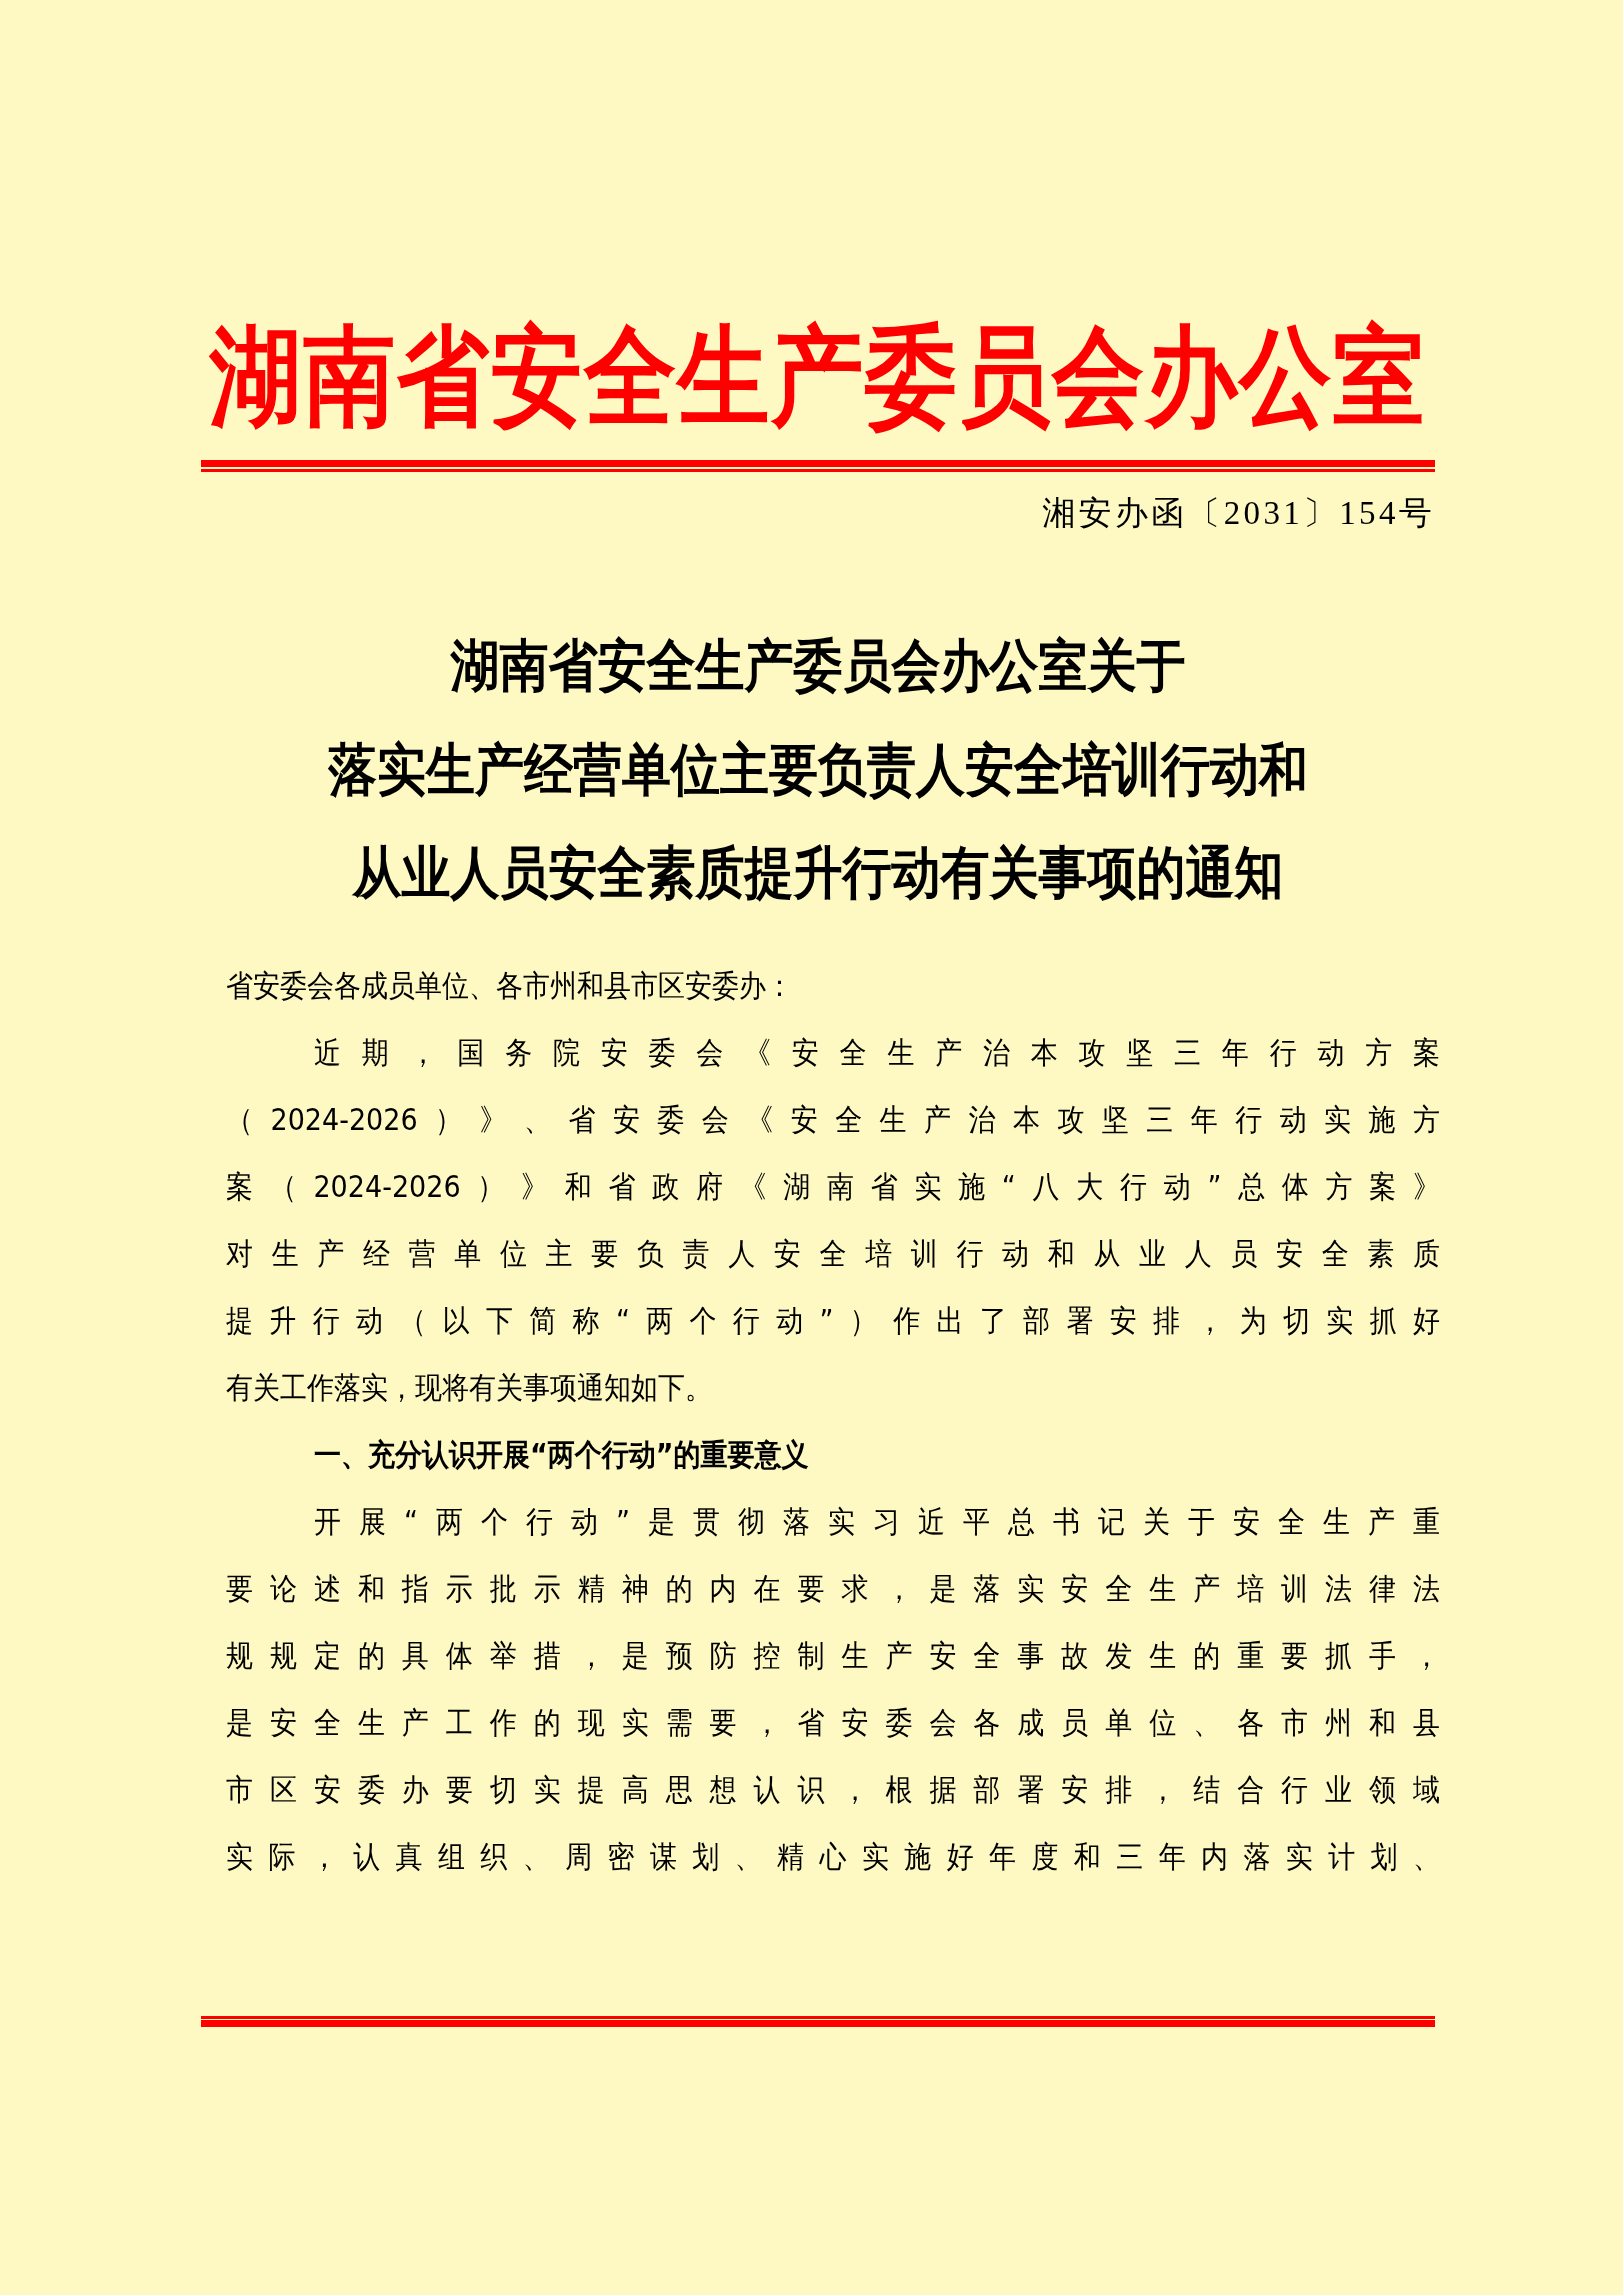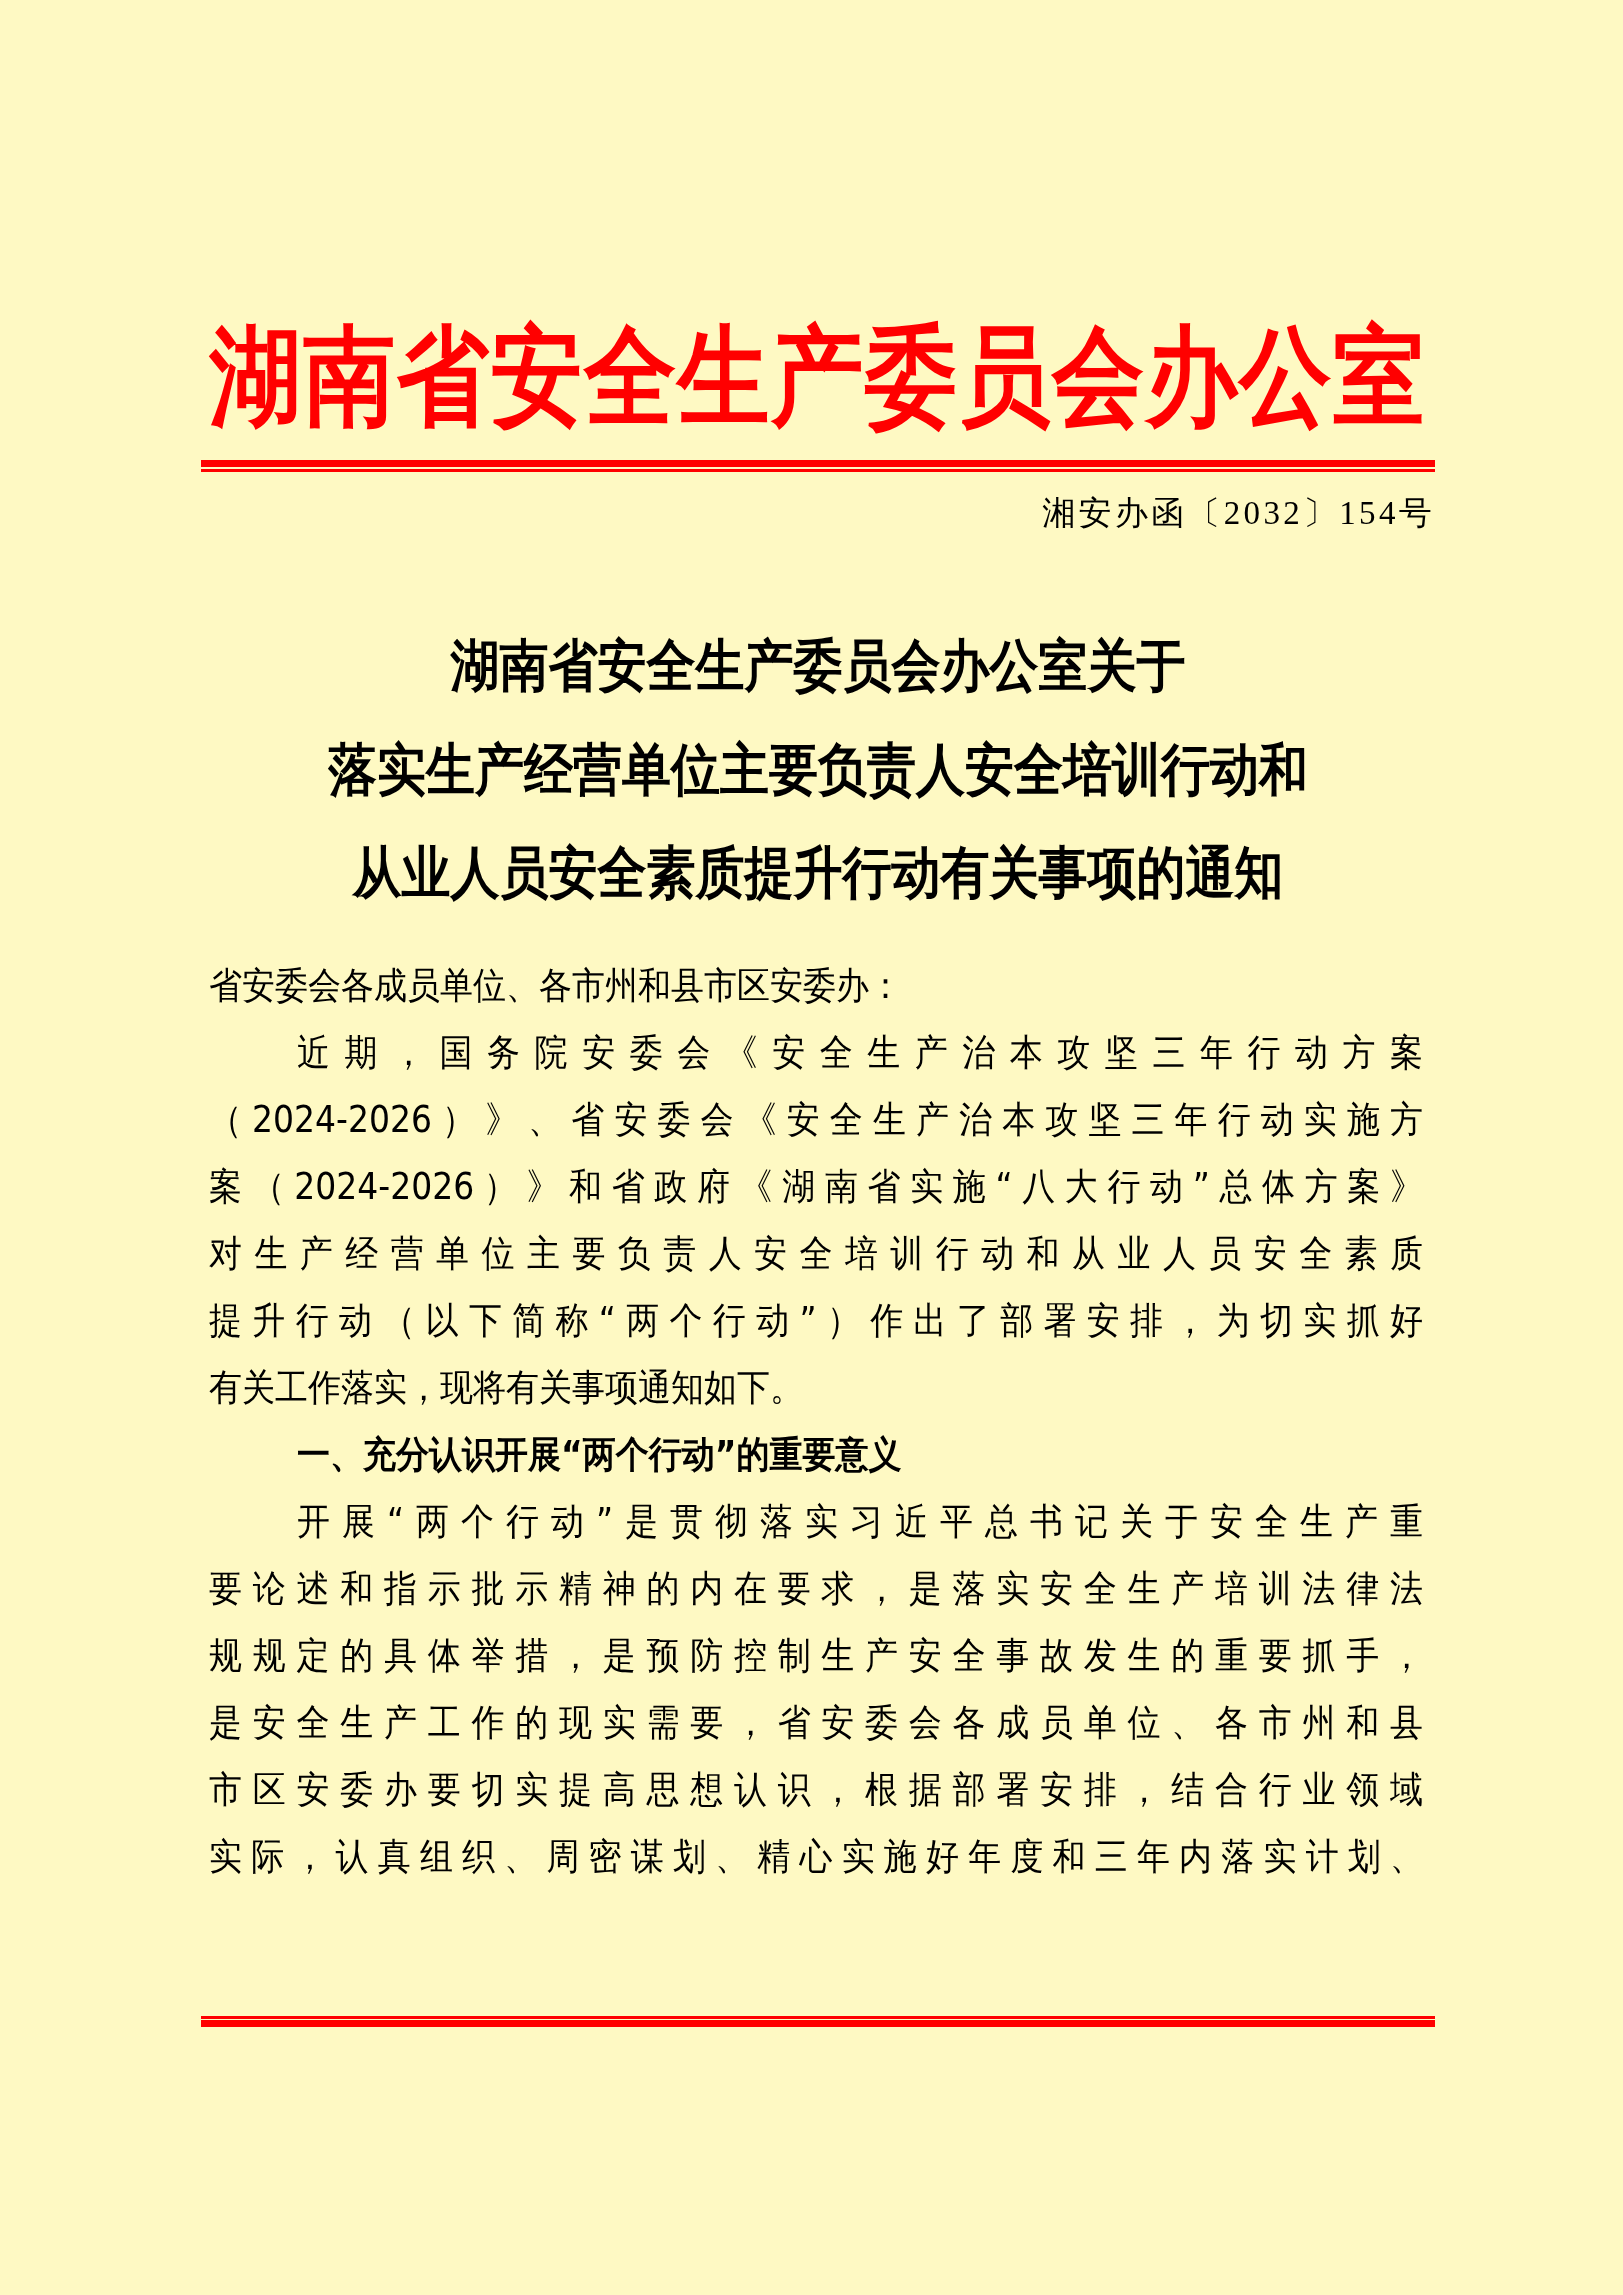--- a/index.html
+++ b/index.html
@@ -3,37 +3,37 @@
 <meta charset="utf-8">
 <style>
   html, body { margin: 0; padding: 0; background: #ffffff; }
   body { width: 1623px; height: 2295px; position: relative; overflow: hidden; font-family: "DejaVu Serif", "Liberation Serif", serif; color: #000; }
   .page { position: absolute; left: 0; top: 0; width: 1623px; height: 2295px; background: #fef9c3; }
   .masthead { position: absolute; left: 201px; width: 1234px; top: 309px; height: 115px; text-align: center; color: #ff0000; font-family: "DejaVu Serif", serif; font-weight: bold; font-size: 92px; line-height: 115px; letter-spacing: 1.6px; white-space: nowrap; transform: scaleY(1.18); transform-origin: center top; }
   .rule-thick { position: absolute; left: 201px; width: 1234px; background: #ff0000; }
   .doc-number { position: absolute; right: 188px; top: 489px; font-size: 33px; line-height: 49px; letter-spacing: 3.3px; white-space: nowrap; font-family: "Liberation Serif", serif; }
   .title { position: absolute; left: 201px; width: 1234px; top: 615px; text-align: center; font-family: "DejaVu Sans", sans-serif; font-weight: bold; font-size: 49px; line-height: 90px; white-space: nowrap; transform: scaleY(1.15); transform-origin: center top; }
   .title div { height: 90px; }
-  .body { position: absolute; left: 209px; width: 1214px; top: 952px; font-family: "DejaVu Sans", sans-serif; font-size: 33px; line-height: 67px; }
+  .body { position: absolute; left: 226px; width: 1214px; top: 952px; font-family: "DejaVu Sans", sans-serif; font-size: 27px; line-height: 67px; }
   .line { height: 67px; white-space: nowrap; text-align: justify; text-align-last: justify; transform: scaleY(1.12); transform-origin: left center; }
   .line.last { text-align-last: left; }
   .indent { padding-left: 88px; }
   .heading { font-weight: bold; padding-left: 88px; text-align-last: left; }
 </style>
 </head>
 <body>
 
 <div class="page">
 
   <div class="masthead">湖南省安全生产委员会办公室</div>
 
   <div class="rule-thick" style="top:460px;height:6.5px;"></div>
   <div class="rule-thick" style="top:469px;height:2.5px;"></div>
 
-  <div class="doc-number">湘安办函〔2032〕154号</div>
+  <div class="doc-number">湘安办函〔2031〕154号</div>
 
   <div class="title">
     <div>湖南省安全生产委员会办公室关于</div>
     <div>落实生产经营单位主要负责人安全培训行动和</div>
     <div>从业人员安全素质提升行动有关事项的通知</div>
   </div>
 
   <div class="body">
     <div class="line last">省安委会各成员单位、各市州和县市区安委办：</div>
 

